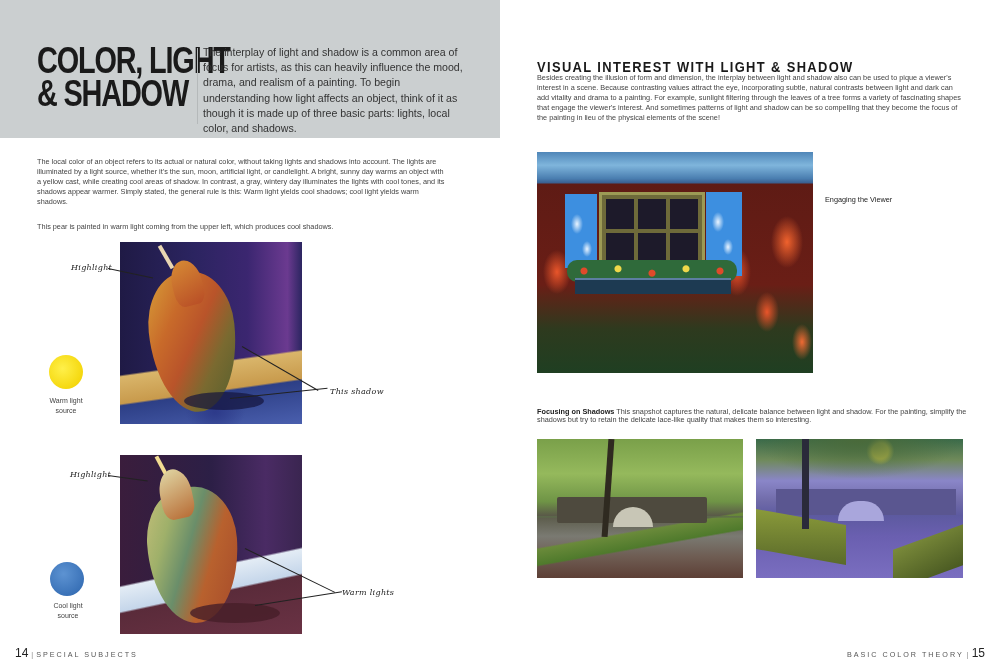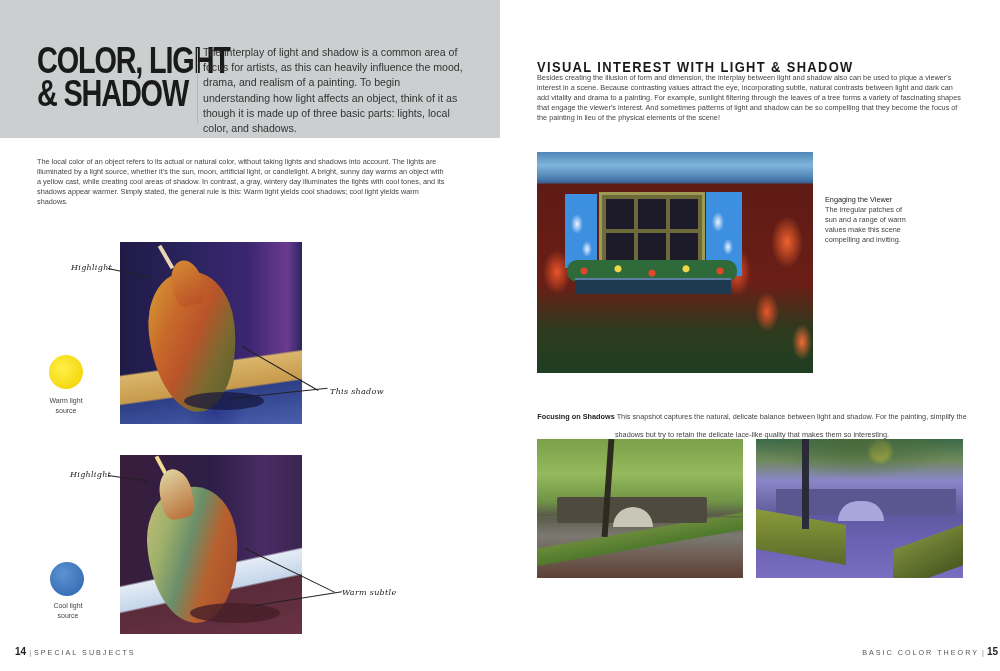--- a/index.html
+++ b/index.html
@@ -100,21 +100,21 @@
     .house .window-pane { position: absolute; background: #1d1a2a; }
     .house .planter { position: absolute; left: 38px; top: 126px; width: 156px; height: 16px; background: #1d3a52; border-top: 2px solid #5d7ea2; }
     .house .flowers { position: absolute; left: 30px; top: 108px; width: 170px; height: 22px;
       background: radial-gradient(circle at 10% 50%, #e04a2a 3px, transparent 4px), radial-gradient(circle at 30% 40%, #f0d84a 3px, transparent 4px),
       radial-gradient(circle at 50% 60%, #e04a2a 3px, transparent 4px), radial-gradient(circle at 70% 40%, #f0d84a 3px, transparent 4px),
       radial-gradient(circle at 90% 50%, #e04a2a 3px, transparent 4px), linear-gradient(#2f6a3a, #2f6a3a); border-radius: 10px; }
 
     .side-caption { position: absolute; left: 825px; top: 195px; width: 90px; font-size: 7.3px; line-height: 10.1px; color: #444; }
     .side-caption .cap-title { font-weight: 400; color: #222; display: block; }
 
-    .focus-caption { left: 537px; top: 408px; width: 430px; font-size: 7.3px; line-height: 18px; text-align: center; }
+    .focus-caption { left: 537px; top: 408px; width: 430px; font-size: 7.3px; line-height: 8px; }
     .bold-lead { font-weight: 700; color: #222; }
 
     .park-photo { left: 537px; top: 439px; width: 206px; height: 139px;
       background:
         linear-gradient(180deg, transparent 55%, #5c6a4a 56%, transparent 57%),
         linear-gradient(170deg, transparent 62%, #6a8a3a 63%, #4f7a2c 72%, transparent 73%),
         linear-gradient(180deg, #7aa04a 0%, #95b95c 25%, #6f9446 45%, #5a5a48 55%, #7a7a72 70%, #6e5c52 85%, #5d3f36 100%);
     }
     .park-photo .bridge { position: absolute; left: 20px; top: 58px; width: 150px; height: 26px; background: #4e4a3e; border-radius: 2px; }
     .park-photo .arch { position: absolute; left: 76px; top: 68px; width: 40px; height: 20px; background: #c8c6b6; border-radius: 20px 20px 0 0; }
@@ -126,40 +126,41 @@
     }
     .park-painting .bridge { position: absolute; left: 20px; top: 50px; width: 180px; height: 26px; background: #5a5690; }
     .park-painting .arch { position: absolute; left: 82px; top: 62px; width: 46px; height: 20px; background: #a9a6dc; border-radius: 24px 24px 0 0; }
     .park-painting .grass-l { position: absolute; left: 0; top: 78px; width: 90px; height: 40px; background: linear-gradient(170deg, #8a9a3a, #5a6a2a); transform: skewY(10deg); }
     .park-painting .grass-r { position: absolute; right: 0; top: 98px; width: 70px; height: 41px; background: linear-gradient(170deg, #7a8a3a, #4a5a22); transform: skewY(-20deg); }
     .park-painting .trunk { position: absolute; left: 46px; top: 0; width: 7px; height: 90px; background: #2a2a3a; }
     .park-painting .canopy { position: absolute; left: 0; top: 0; width: 207px; height: 40px; background: radial-gradient(ellipse at 50% 0%, #4a6a3a, transparent 70%), radial-gradient(circle at 60% 30%, #c8c24a 8px, transparent 14px); }
 
     .folio { position: absolute; top: 646px; font-size: 7.2px; letter-spacing: 2px; color: #555; }
     .folio-left { left: 15px; }
-    .folio-right { right: 2px; margin-left: 31px; }
-    .folio .num { font-weight: 700; color: #222; letter-spacing: 0; font-size: 10px; }
+    .folio-right { right: 15px; margin-left: 31px; }
+    .folio .num { font-weight: 400; color: #222; letter-spacing: 0; font-size: 12px; }
     .folio .sep { color: #888; letter-spacing: 0; margin: 0 3px; }
   </style>
 </head>
 <body>
 
 <div class="spread">
 
   <div class="page page-left">
     <div class="header-band"></div>
     <div class="main-title">
       <div>COLOR, LIGHT</div>
       <div>&amp; SHADOW</div>
     </div>
     <div class="title-divider"></div>
     <p class="intro-text">The interplay of light and shadow is a common area of focus for artists, as this can heavily influence the mood, drama, and realism of a painting. To begin understanding how light affects an object, think of it as though it is made up of three basic parts: lights, local color, and shadows.</p>
 
     <p class="body-text para-1">The local color of an object refers to its actual or natural color, without taking lights and shadows into account. The lights are illuminated by a light source, whether it's the sun, moon, artificial light, or candlelight. A bright, sunny day warms an object with a yellow cast, while creating cool areas of shadow. In contrast, a gray, wintery day illuminates the lights with cool tones, and its shadows appear warmer. Simply stated, the general rule is this: Warm light yields cool shadows; cool light yields warm shadows.</p>
 
+    <p class="body-text caption-warm">This pear is painted in warm light coming from the upper left, which produces cool shadows.</p>
     <div class="painting pear-warm">
       <div class="pear-stem"></div>
       <div class="pear-body"></div>
       <div class="pear-neck"></div>
       <div class="pear-shadow"></div>
     </div>
     <span class="hand-label" style="left:71px; top:263px;">Highlight</span>
     <div class="leader" style="left:108px; top:268px; width:46px; transform: rotate(12deg);"></div>
     <span class="hand-label" style="left:330px; top:387px;">This shadow</span>
     <div class="leader" style="left:242px; top:346px; width:88px; transform: rotate(30deg);"></div>
@@ -172,21 +173,21 @@
     </div>
 
     <div class="painting pear-cool">
       <div class="pear-stem"></div>
       <div class="pear-body"></div>
       <div class="pear-neck"></div>
       <div class="pear-shadow"></div>
     </div>
     <span class="hand-label" style="left:70px; top:470px;">Highlight</span>
     <div class="leader" style="left:108px; top:475px; width:40px; transform: rotate(8deg);"></div>
-    <span class="hand-label" style="left:342px; top:588px;">Warm subtle</span>
+    <span class="hand-label" style="left:342px; top:588px;">Warm lights</span>
     <div class="leader" style="left:245px; top:548px; width:100px; transform: rotate(26deg);"></div>
     <div class="leader" style="left:255px; top:605px; width:88px; transform: rotate(-9deg);"></div>
 
     <div class="swatch swatch-cool"></div>
     <div class="swatch-label" style="left:38px; top:601px;">
       <div>Cool light</div>
       <div>source</div>
     </div>
 
     <div class="folio folio-left">
@@ -207,21 +208,20 @@
       <div class="window-pane" style="left:36px; top:38px; width:28px; height:30px;"></div>
       <div class="window-pane" style="left:68px; top:38px; width:28px; height:30px;"></div>
     </div>
     <div class="shutter shutter-r"></div>
     <div class="flowers"></div>
     <div class="planter"></div>
   </div>
 
   <div class="side-caption">
     <span class="cap-title">Engaging the Viewer</span>
-    <span>The irregular patches of sun and a range of warm values make this scene compelling and inviting.</span>
   </div>
 
   <p class="body-text focus-caption"><span class="bold-lead">Focusing on Shadows</span><span> This snapshot captures the natural, delicate balance between light and shadow. For the painting, simplify the shadows but try to retain the delicate lace-like quality that makes them so interesting.</span></p>
 
   <div class="painting park-photo">
     <div class="bridge"></div>
     <div class="arch"></div>
     <div class="trunk"></div>
   </div>
 

